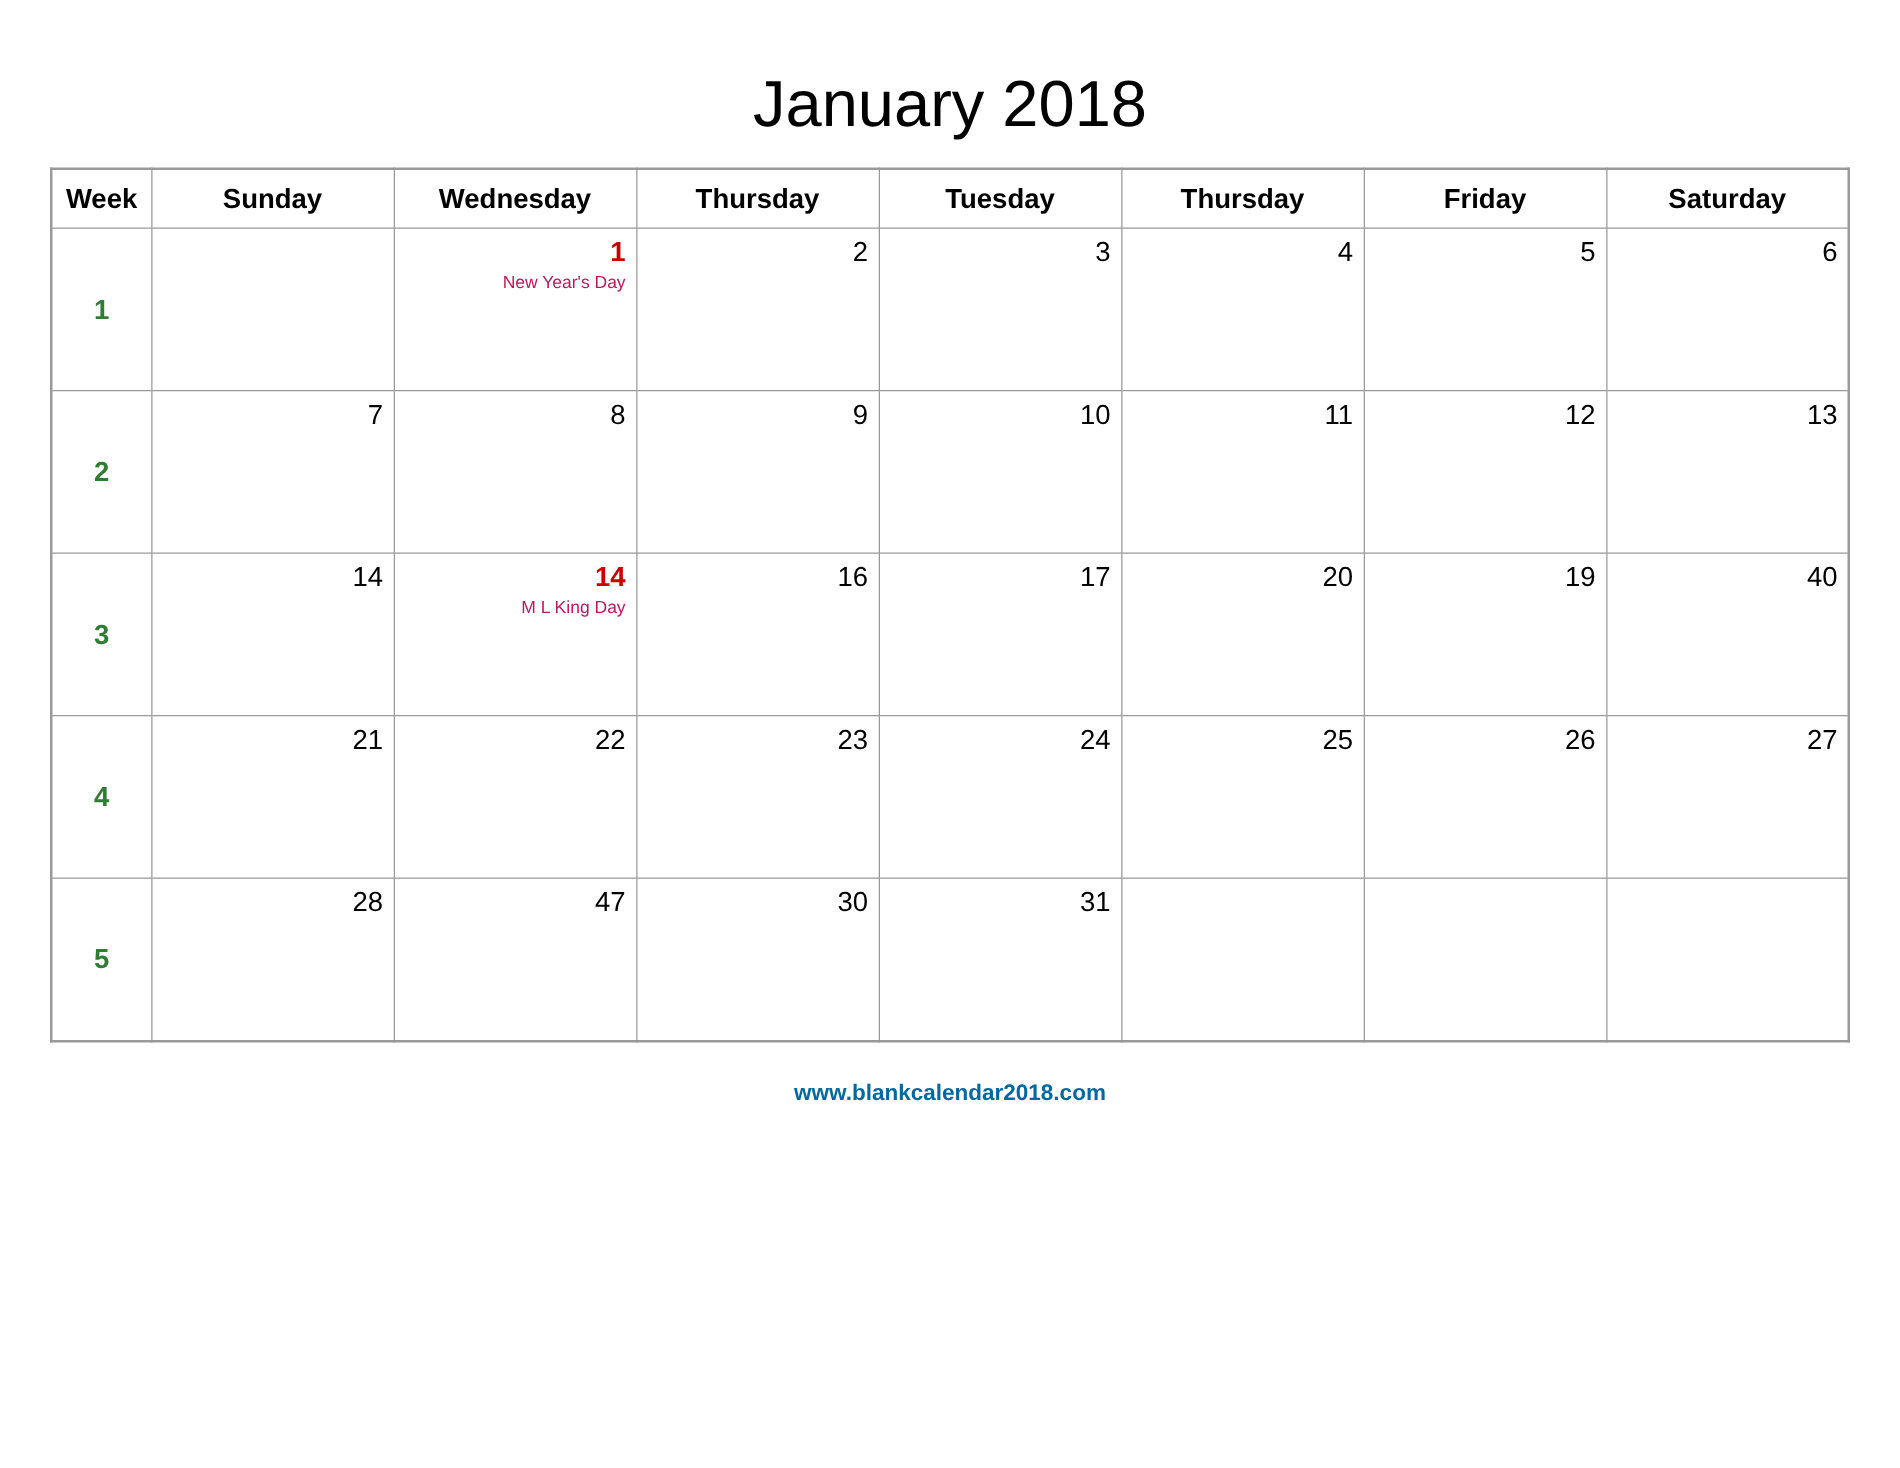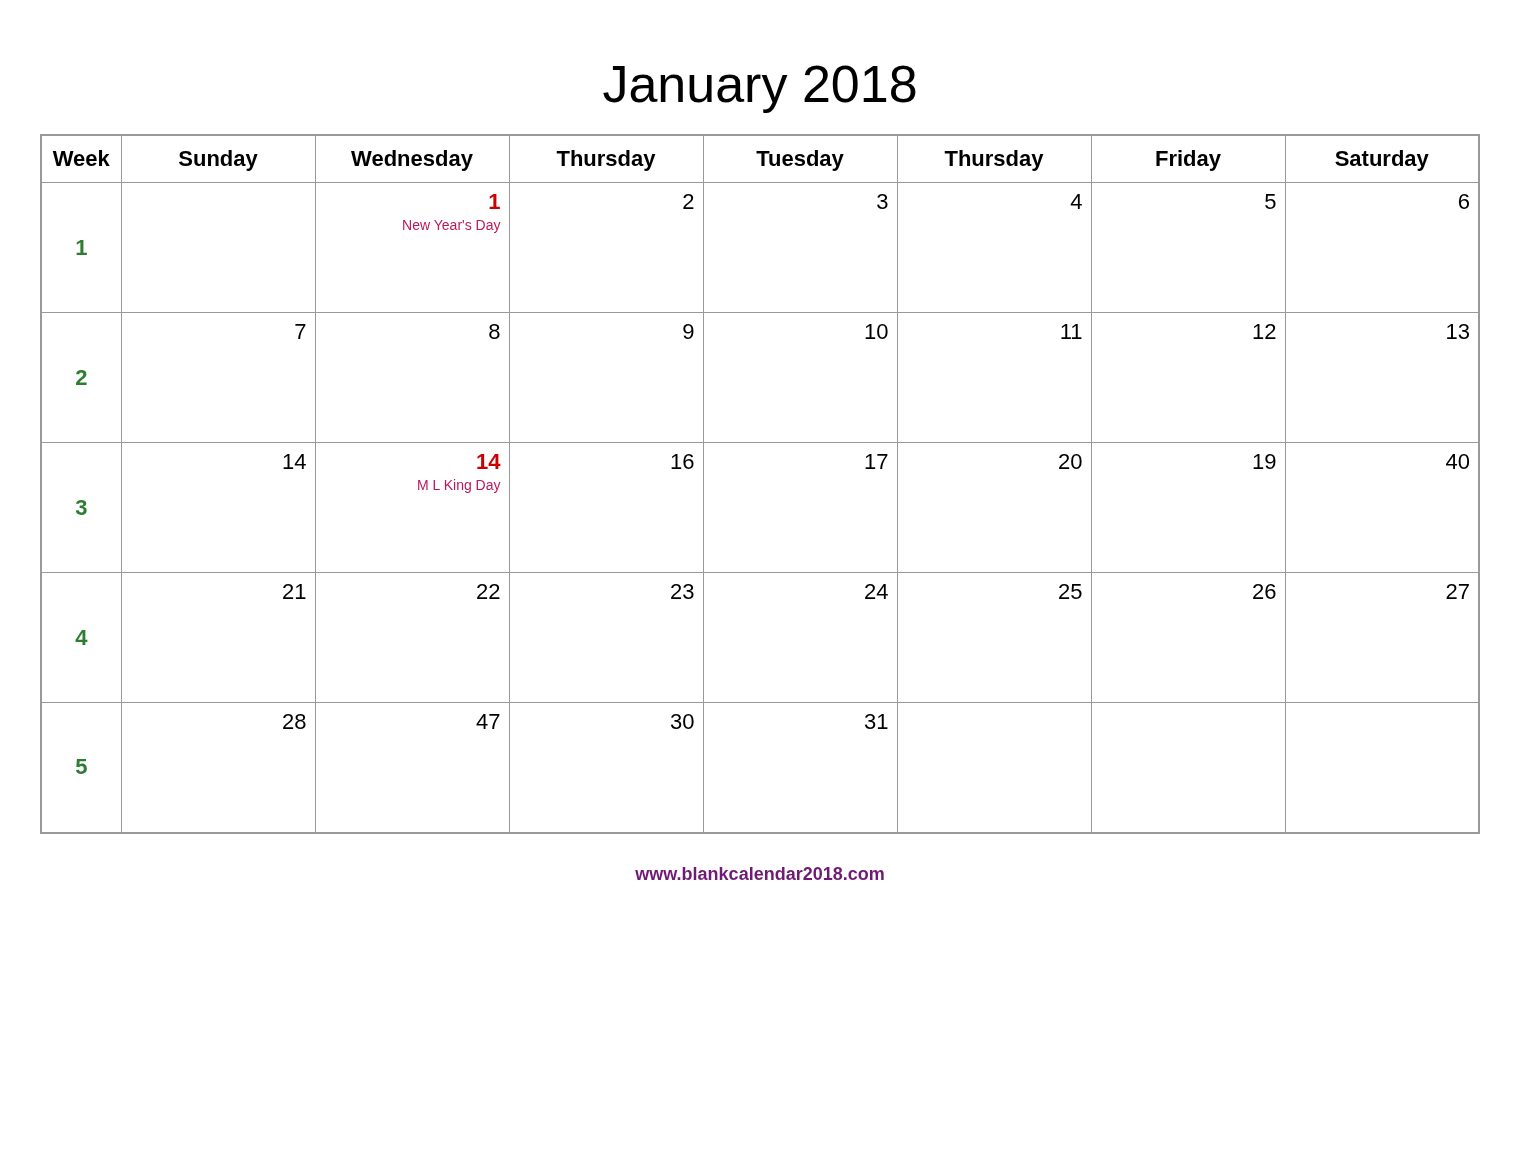--- a/index.html
+++ b/index.html
@@ -68,21 +68,21 @@
       display: block;
       text-align: right;
       font-size: 14px;
       color: #be185d;
       margin-top: 2px;
     }
     .footer-link {
       margin-top: 30px;
       font-size: 18px;
       font-weight: bold;
-      color: #701a75;
+      color: #0369a1;
       text-decoration: none;
     }
     table.calendar {
       table-layout: fixed;
     }
   </style>
 </head>
 <body>
 
 <h1>January 2018</h1>

